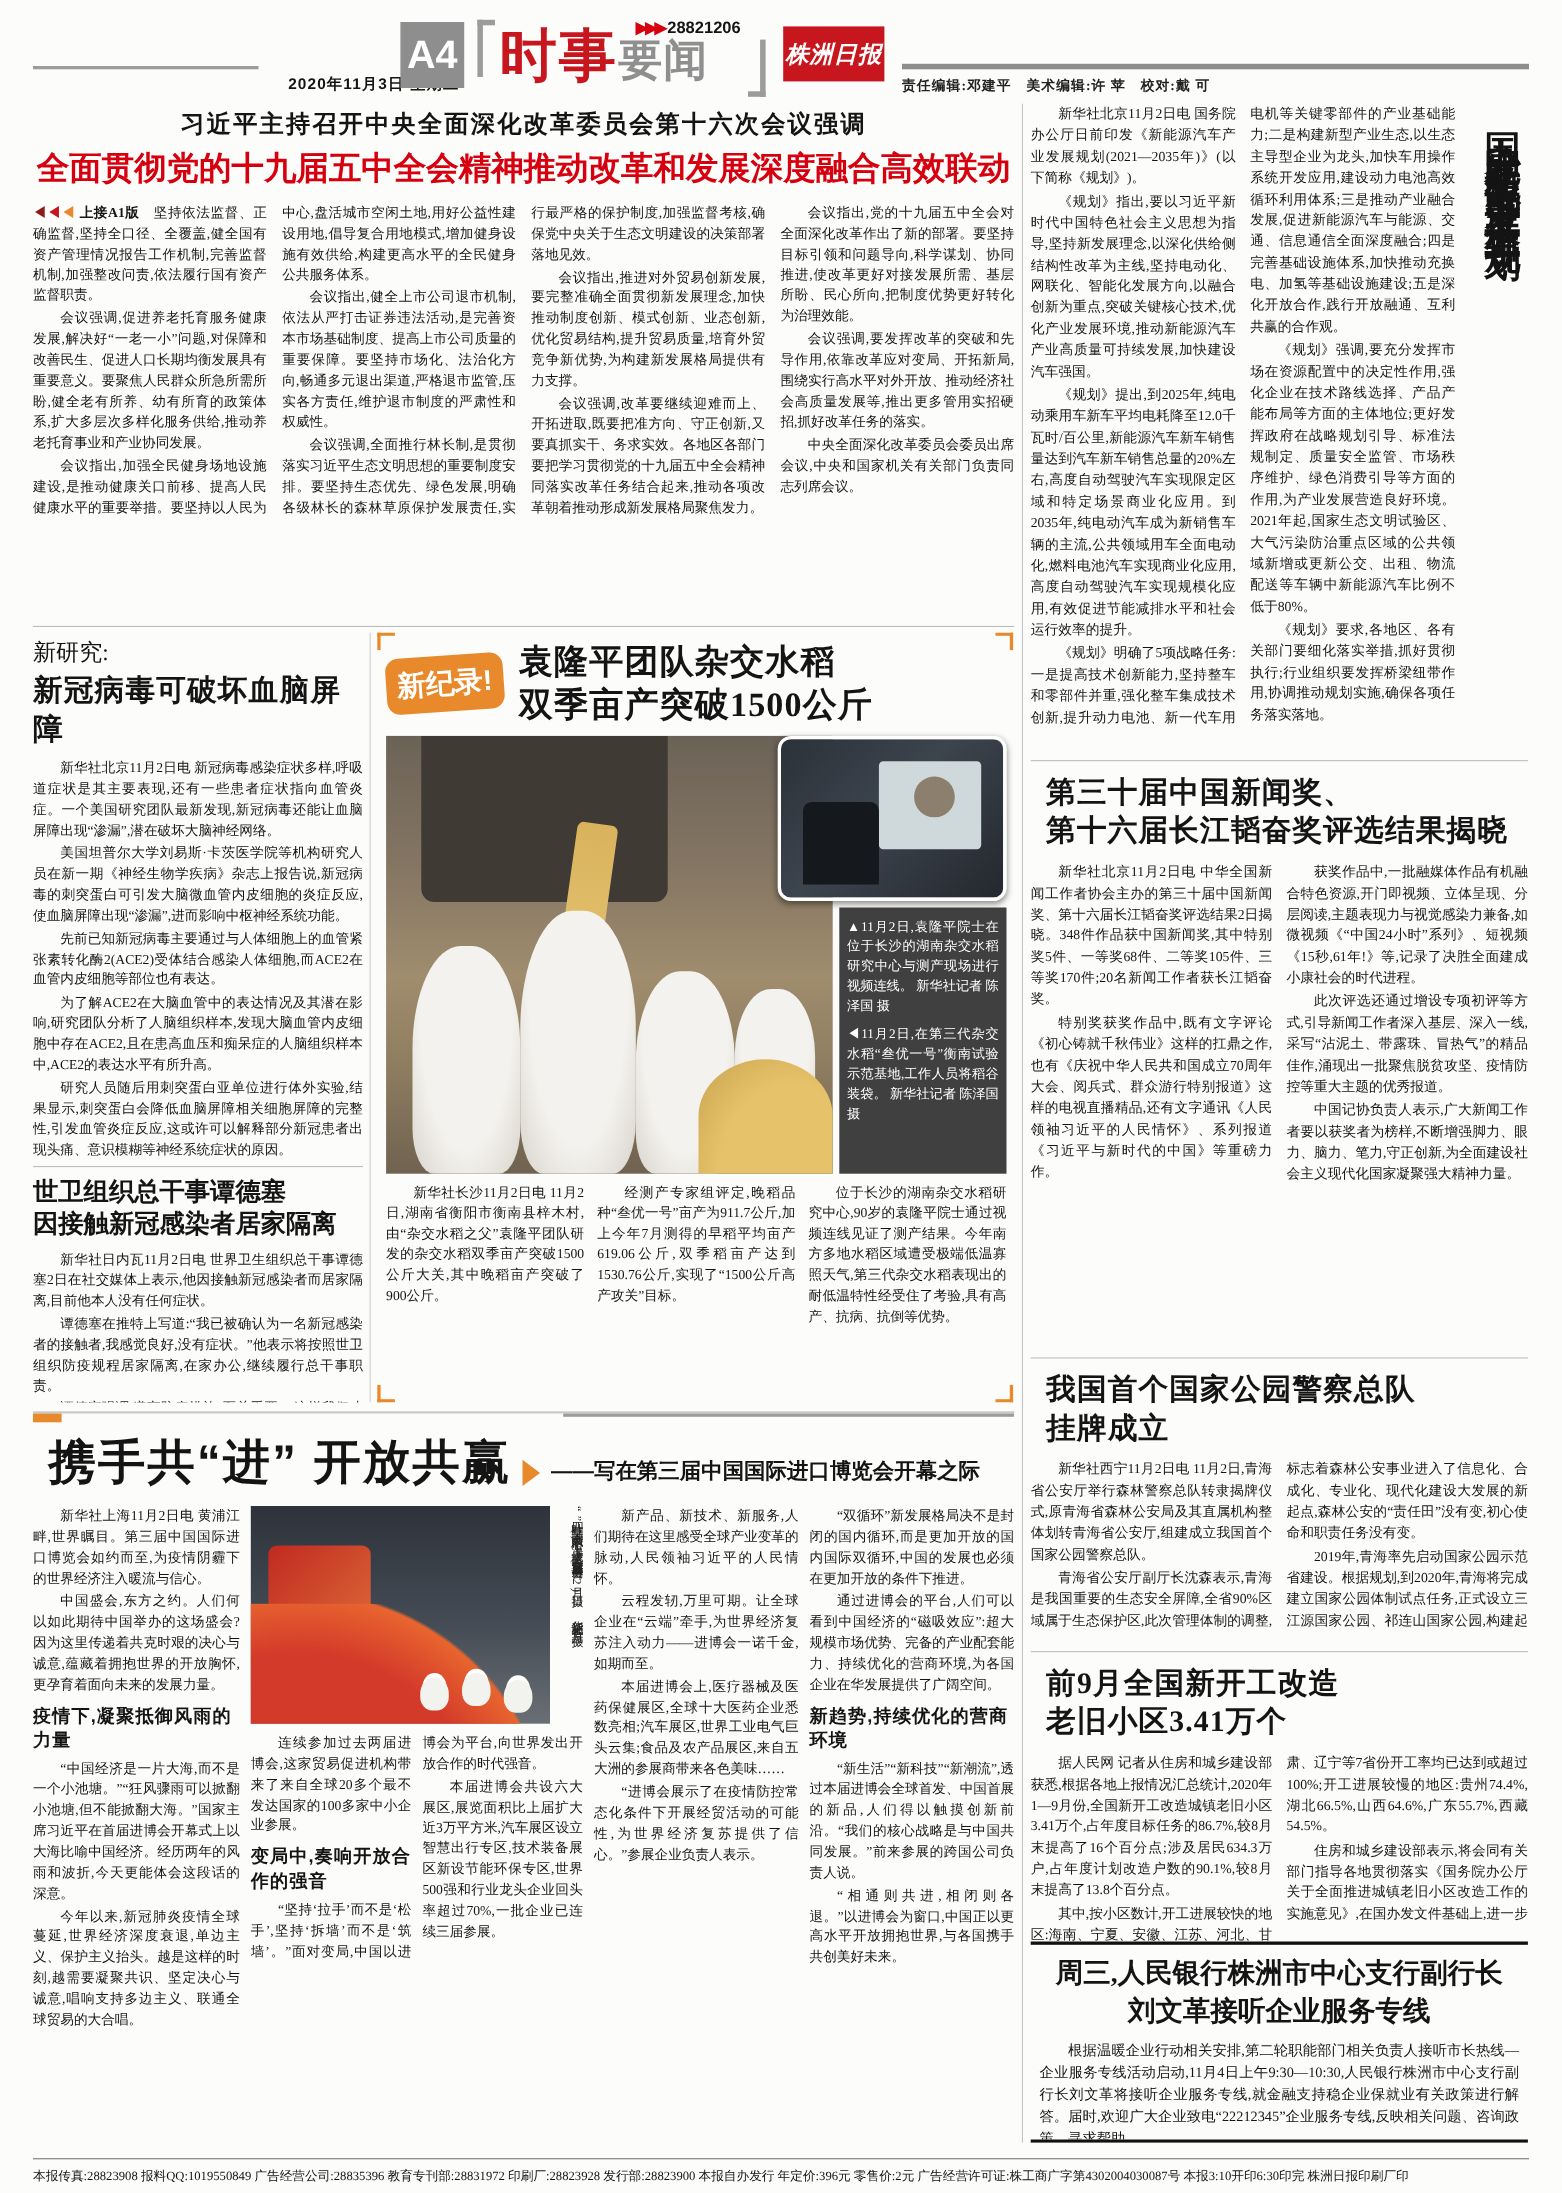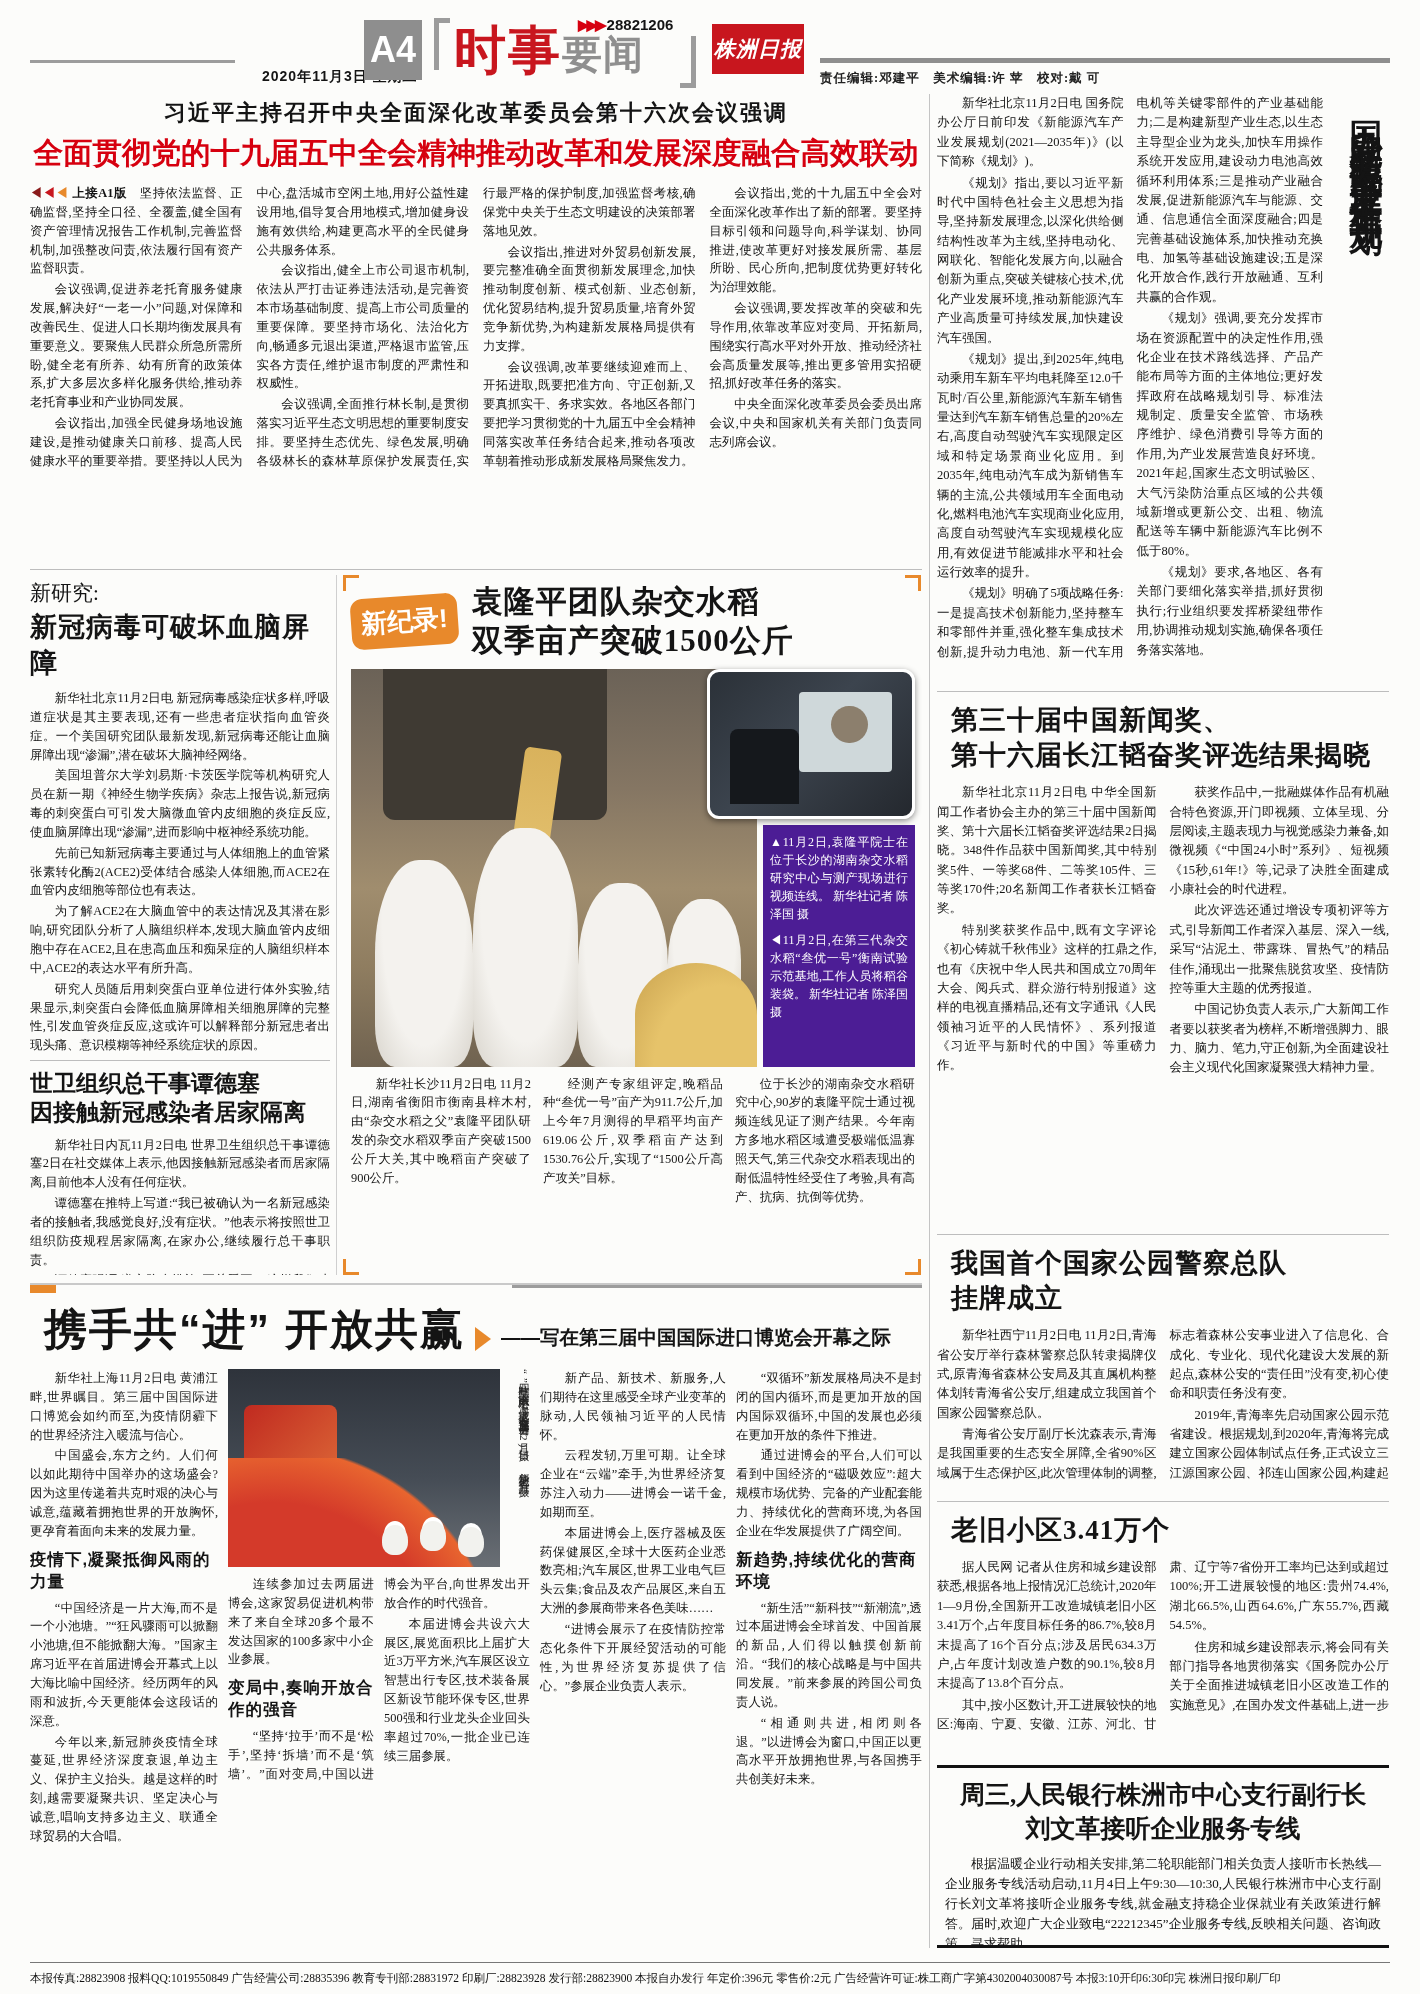--- a/index.html
+++ b/index.html
@@ -81,21 +81,21 @@
   .f3 { left:56%; bottom:0; width:22%; height:46%; }
   .f4 { left:78%; bottom:8%; width:18%; height:34%; }
   .rice-photo .heap { position:absolute; right:0; bottom:0; width:30%; height:26%;
       background:radial-gradient(ellipse at 70% 100%, #e6c36a 55%, #c9a24f 100%); border-radius:50% 50% 0 0; }
   .rice-rail { width:152px; display:flex; flex-direction:column; margin-left:6px; position:relative; }
   .rice-inset { height:150px; margin-left:-56px; border:3px solid #fff; border-radius:12px; z-index:3;
       background:linear-gradient(135deg,#2b3138 0%,#3c444e 45%,#24282e 100%); position:relative; box-shadow:0 2px 6px rgba(0,0,0,.45); }
   .rice-inset .screen { position:absolute; right:10%; top:14%; width:46%; height:56%; background:#cfd8da; border-radius:4px; }
   .rice-inset .head { position:absolute; right:22%; top:24%; width:18%; height:26%; background:#8c7f6d; border-radius:50%; }
   .rice-inset .cam { position:absolute; left:10%; bottom:8%; width:34%; height:52%; background:#15181c; border-radius:8px 8px 0 0; }
-  .rice-caption { flex:1; background:#4c1d95; color:#fff; padding:8px 7px; margin-top:6px; }
+  .rice-caption { flex:1; background:#404040; color:#fff; padding:8px 7px; margin-top:6px; }
   .rice-caption p { font-size:12px; line-height:1.5; text-align:justify; margin-bottom:8px; }
   .rice-body { column-count:3; column-gap:12px; height:172px; overflow:hidden; margin-top:8px; }
 
   
   .expo { position:relative; margin-top:8px; height:666px; overflow:hidden; border-top:2px solid #c9c9c9; }
   .expo-toprule { position:absolute; top:-2px; right:0; width:46%; height:5px; background:#9c9c9c; }
   .expo-cornermark { position:absolute; top:-2px; left:0; width:26px; height:10px; background:#e8892b; }
   .expo-headrow { display:flex; align-items:flex-end; gap:10px; padding:16px 0 10px 14px; }
   .expo-headline { font-family:"Liberation Sans",sans-serif; font-weight:900; font-size:43px; letter-spacing:2px; white-space:nowrap; }
   .expo-arrow { width:0; height:0; border-left:16px solid #e8892b; border-top:12px solid transparent;
@@ -363,20 +363,21 @@
             <p class="para">新华社西宁11月2日电 11月2日,青海省公安厅举行森林警察总队转隶揭牌仪式,原青海省森林公安局及其直属机构整体划转青海省公安厅,组建成立我国首个国家公园警察总队。</p>
             <p class="para">青海省公安厅副厅长沈森表示,青海是我国重要的生态安全屏障,全省90%区域属于生态保护区,此次管理体制的调整,标志着森林公安事业进入了信息化、合成化、专业化、现代化建设大发展的新起点,森林公安的“责任田”没有变,初心使命和职责任务没有变。</p>
             <p class="para">2019年,青海率先启动国家公园示范省建设。根据规划,到2020年,青海将完成建立国家公园体制试点任务,正式设立三江源国家公园、祁连山国家公园,构建起以国家公园为主体、自然保护区为基础、各类自然公园为补充的自然保护地管理体系基本框架。</p>
           </div>
       </section>
 
       <div class="hr"></div>
 
       <section class="renov">
         <div class="rail-headline">
+          <div>前9月全国新开工改造</div>
           <div>老旧小区3.41万个</div>
         </div>
         <div class="renov-body">
             <p class="para">据人民网 记者从住房和城乡建设部获悉,根据各地上报情况汇总统计,2020年1—9月份,全国新开工改造城镇老旧小区3.41万个,占年度目标任务的86.7%,较8月末提高了16个百分点;涉及居民634.3万户,占年度计划改造户数的90.1%,较8月末提高了13.8个百分点。</p>
             <p class="para">其中,按小区数计,开工进展较快的地区:海南、宁夏、安徽、江苏、河北、甘肃、辽宁等7省份开工率均已达到或超过100%;开工进展较慢的地区:贵州74.4%,湖北66.5%,山西64.6%,广东55.7%,西藏54.5%。</p>
             <p class="para">住房和城乡建设部表示,将会同有关部门指导各地贯彻落实《国务院办公厅关于全面推进城镇老旧小区改造工作的实施意见》,在国办发文件基础上,进一步细化政策措施,支持和指导城镇老旧小区改造年度计划任务加快推进。</p>
           </div>
       </section>
 
       <section class="bank">

